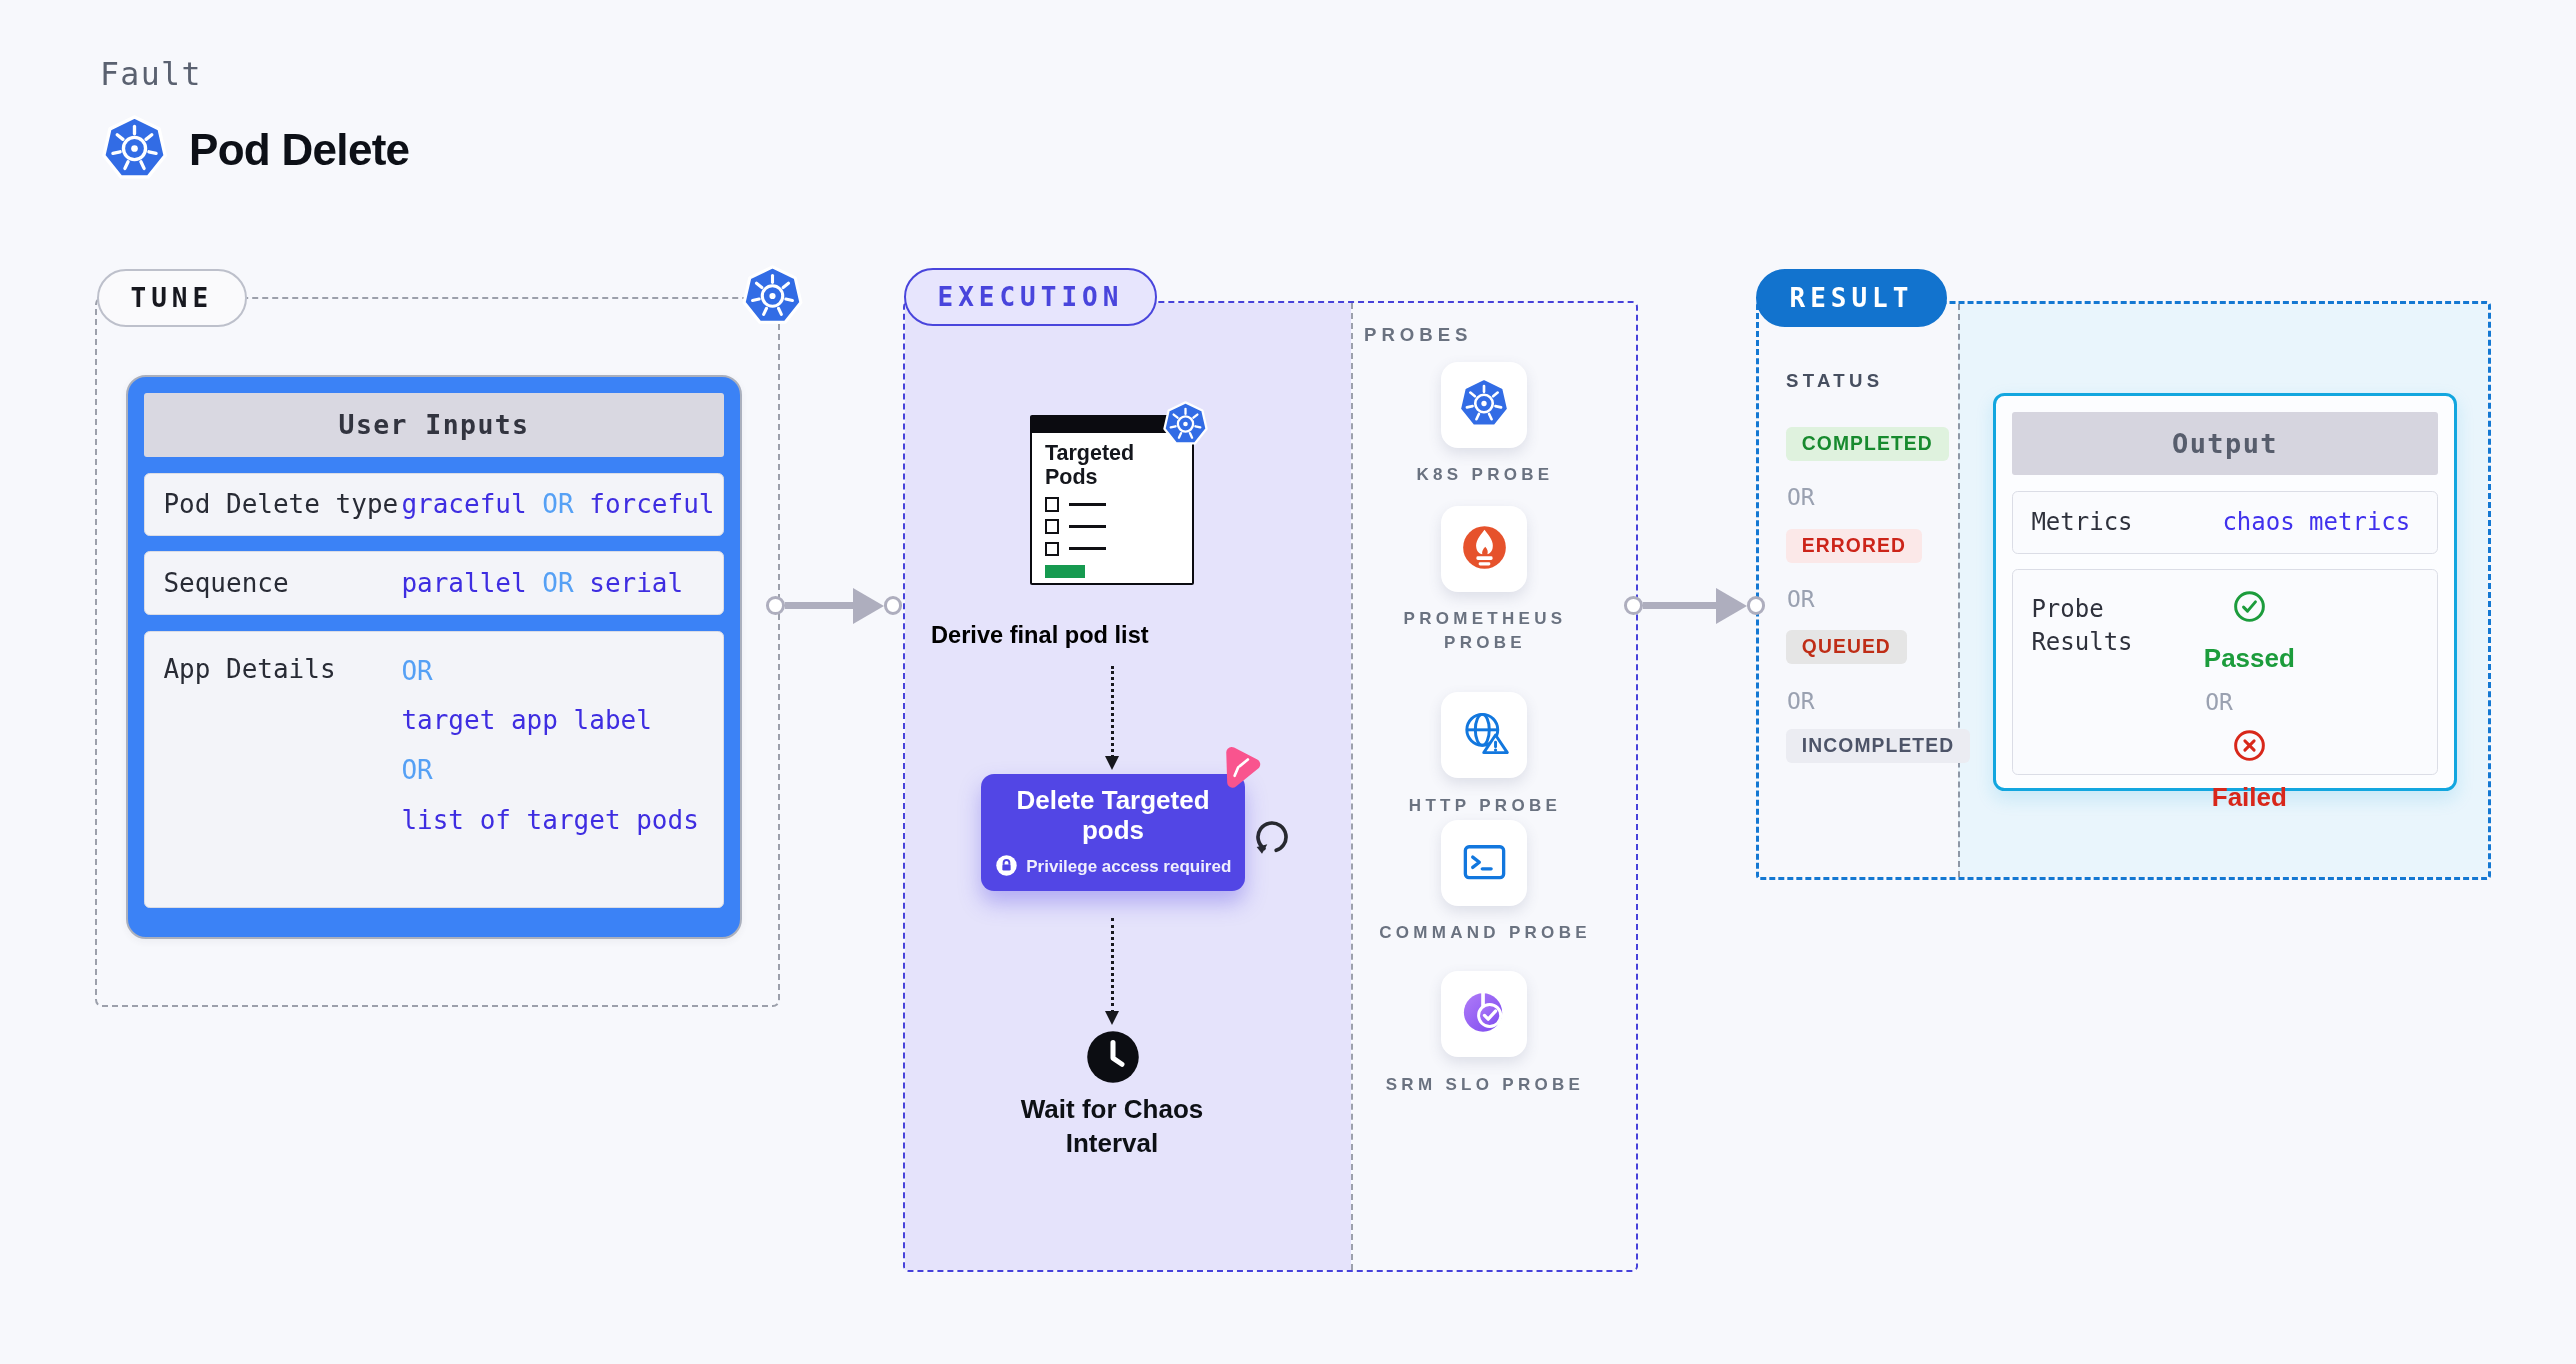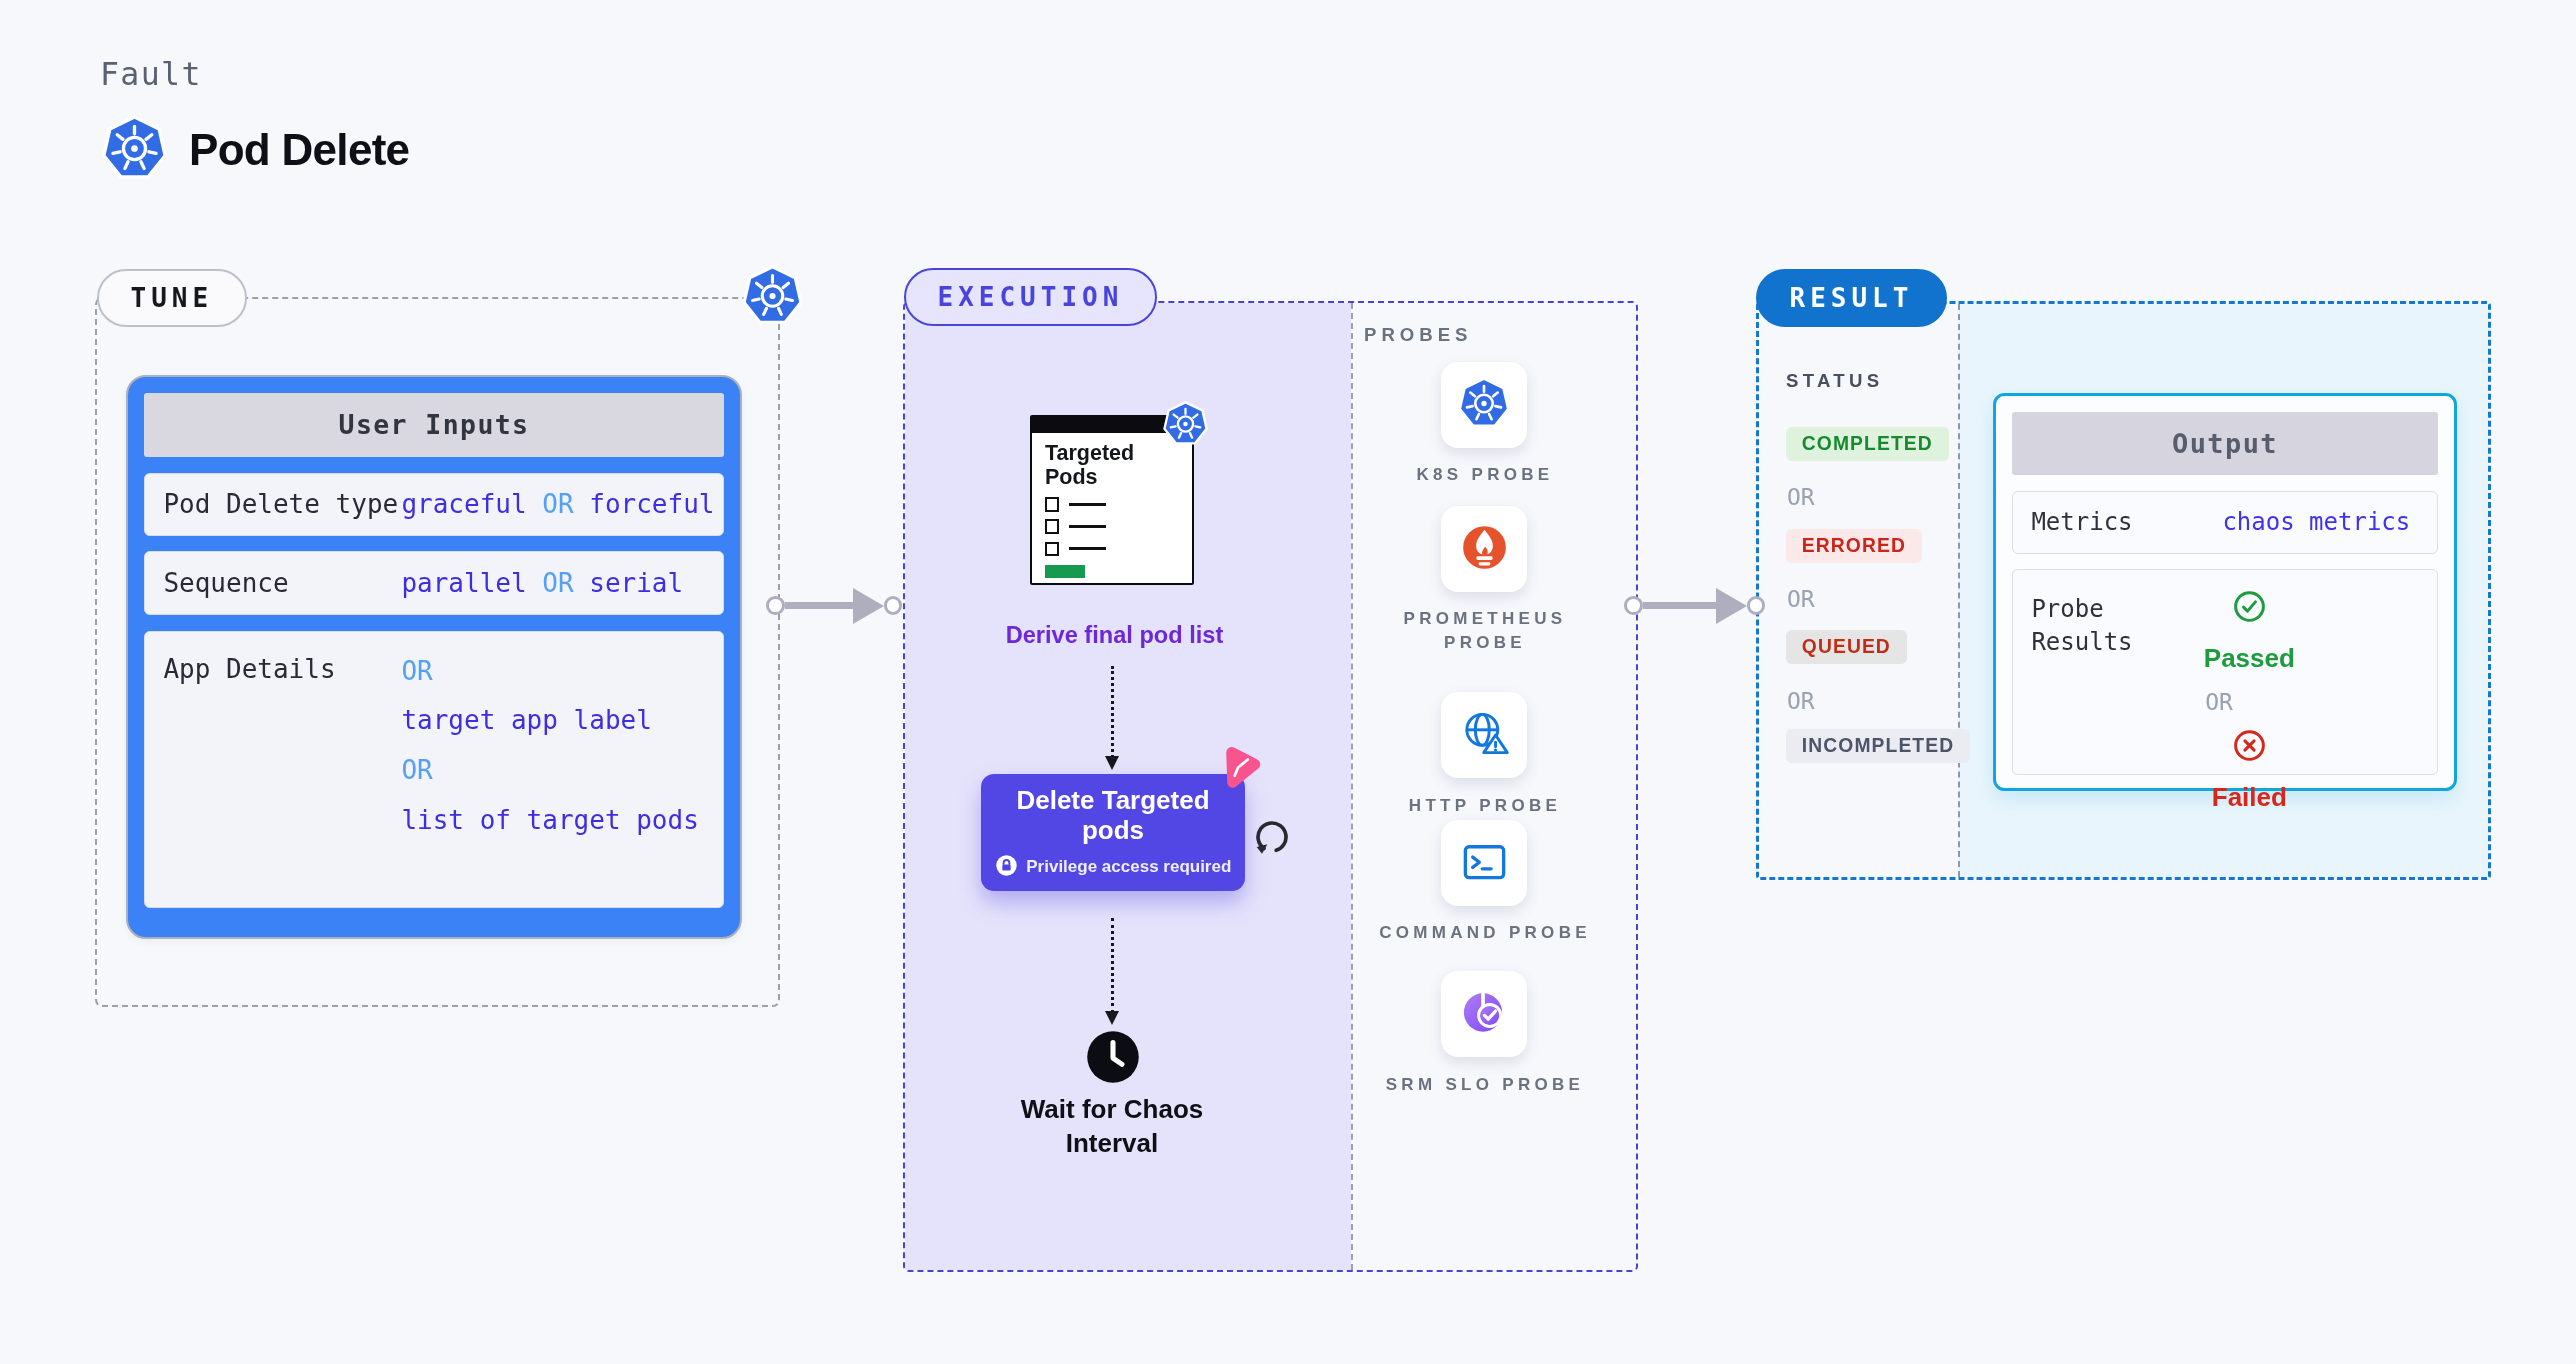--- a/index.html
+++ b/index.html
@@ -59,22 +59,22 @@
   .pods-card{left:1030px;top:415px;width:164px;height:170px;background:#FFFFFF;border:2.9px solid #0B0B10;
              border-radius:2.1px;box-sizing:border-box;z-index:2;}
   .pods-topbar{height:15.8px;background:#0B0B10;}
   .pods-body{padding:8.6px 13px 0 13px;}
   .pods-title{font-family:"Liberation Sans",sans-serif;font-weight:800;font-size:21.5px;line-height:24px;color:#14161C;width:107px;}
   .check-row{display:flex;align-items:center;gap:10px;margin-top:7.9px;}
   .check-box{width:14.3px;height:14.3px;border:2.5px solid #101014;box-sizing:border-box;}
   .check-line{width:37px;height:2.9px;background:#101014;}
   .green-bar{width:40px;height:13px;background:#169A50;margin-top:9.3px;}
   .k8s-badge-card{left:1162px;top:401px;z-index:3;}
-  .derive-label{left:931px;top:622px;width:367px;text-align:center;font-family:"Liberation Sans",sans-serif;
-                font-weight:800;font-size:23.6px;color:#6d28d9;}
+  .derive-label{left:931px;top:622px;width:367px;text-align:left;font-family:"Liberation Sans",sans-serif;
+                font-weight:800;font-size:23.6px;color:#000000;}
   .varrow{width:0;border-left:3.6px dotted #17181D;}
   .varrow .vhead{position:absolute;bottom:-11.5px;left:-9.3px;width:0;height:0;
                  border-top:14.3px solid #17181D;border-left:7.9px solid transparent;border-right:7.9px solid transparent;}
   .varrow-a{left:1111px;top:666px;height:92px;}
   .varrow-b{left:1111px;top:918px;height:95px;}
   .delete-btn{left:981px;top:774px;width:264px;height:117px;background:#5246E5;border-radius:13px;
               box-shadow:0 11.5px 21.5px rgba(82,70,229,.35);display:flex;flex-direction:column;align-items:center;
               justify-content:center;z-index:2;}
   .delete-btn-label{font-family:"Liberation Sans",sans-serif;font-weight:700;font-size:26px;line-height:30px;
                     color:#FFFFFF;width:229px;text-align:center;}

